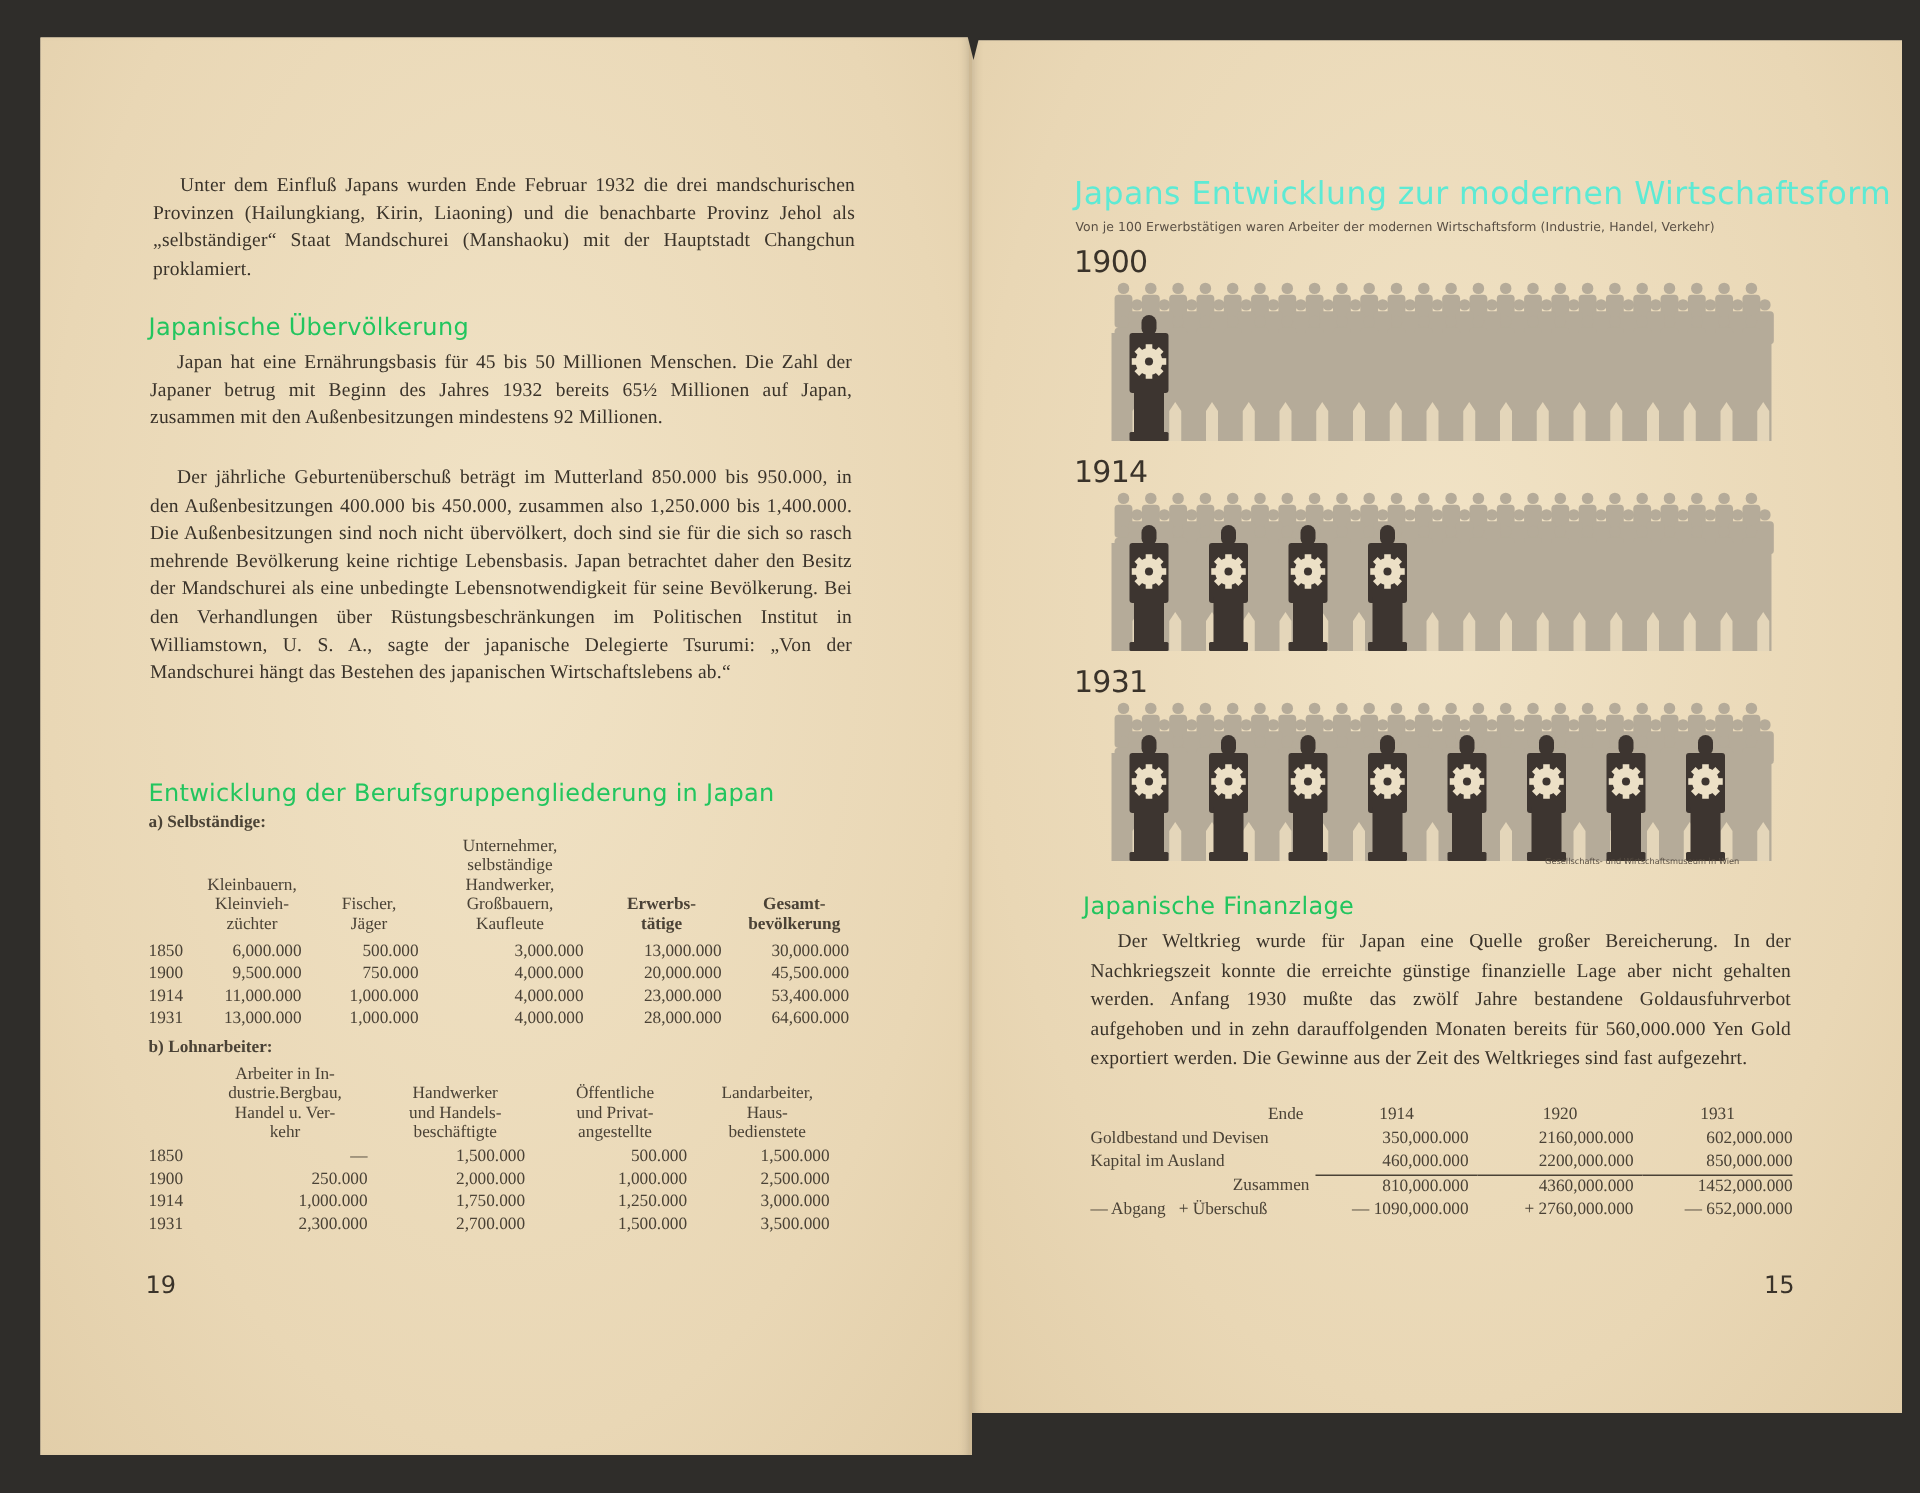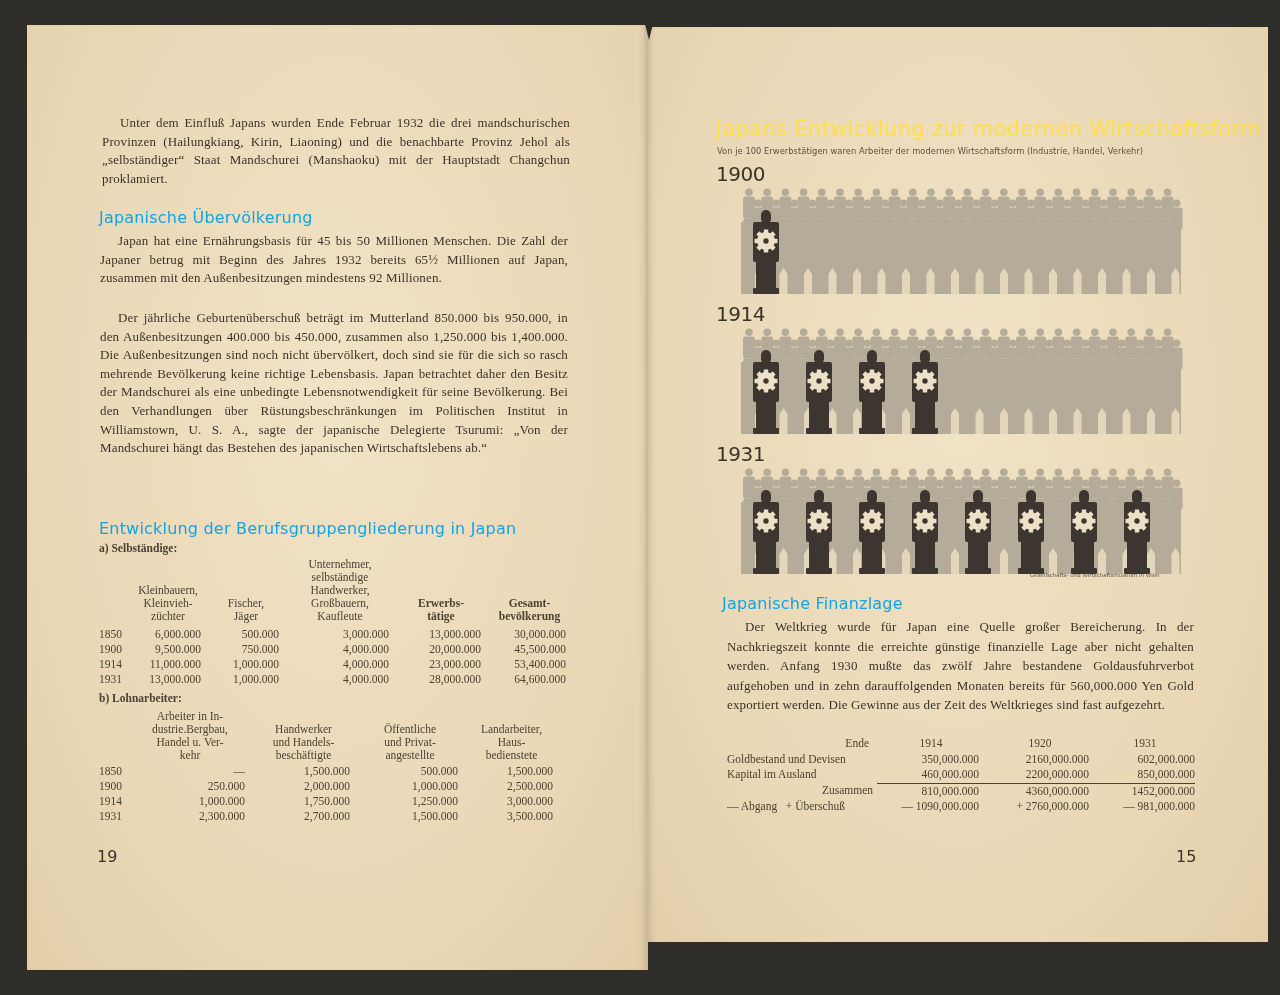--- a/index.html
+++ b/index.html
@@ -17,21 +17,21 @@
   .page.left  { left:27px; width:620px; height:945px; top:25px; box-shadow: inset -6px 0 8px -6px rgba(0,0,0,0.25); }
   .page.right { left:648px; width:620px; height:915px; top:27px; box-shadow: inset 6px 0 8px -6px rgba(0,0,0,0.2); }
   .gutter { position:absolute; left:646px; top:25px; width:2px; height:945px; background:#cdb995; }
   .notch { position:absolute; left:645px; top:24px; width:0; height:0;
     border-left:4px solid transparent; border-right:4px solid transparent; border-top:16px solid #2f2d2a; }
 
   .sans { font-family:"DejaVu Sans", sans-serif; }
   p { margin:0; }
   .body-text { font-size:13px; line-height:18.6px; text-align:justify; letter-spacing:0.15px; }
   .indent { text-indent:18px; }
-  .heading { font-family:"DejaVu Sans", sans-serif; font-size:16px; color:#0ea5e9; letter-spacing:0.2px;text-align:center; }
+  .heading { font-family:"DejaVu Sans", sans-serif; font-size:16px; color:#22c55e; letter-spacing:0.2px;text-align:center; }
 
   .abs { position:absolute; }
 
   table { border-collapse:collapse; font-size:11.5px; color:#4a4236; }
   td, th { padding:0; font-weight:normal; }
   th { vertical-align:bottom; line-height:13px; text-align:center; font-size:11.5px; }
   td { line-height:15px; }
   .num { text-align:right; }
   .yr { text-align:left; }
   .bold { font-weight:bold; }
@@ -184,21 +184,21 @@
         <td class="num" style="padding-right: 6px;">2,300.000</td>
         <td class="num" style="padding-right: 6px;">2,700.000</td>
         <td class="num" style="padding-right: 6px;">1,500.000</td>
         <td class="num" style="padding-right: 6px;">3,500.000</td>
       </tr>
     </tbody>
 </table>
 
 <div class="abs pagenum" style="left:97px; top:847px;">19</div>
 
-<div class="abs sans" style="left:716px; top:117px; font-size:21px; color:#fde047; letter-spacing:0.3px;">Japans Entwicklung zur modernen Wirtschaftsform</div>
+<div class="abs sans" style="left:716px; top:117px; font-size:21px; color:#5eead4; letter-spacing:0.3px;">Japans Entwicklung zur modernen Wirtschaftsform</div>
 <div class="abs sans" style="left:717px; top:146px; font-size:8.3px; color:#5a5045; letter-spacing:0.05px;">Von je 100 Erwerbstätigen waren Arbeiter der modernen Wirtschaftsform (Industrie, Handel, Verkehr)</div>
 
 <div class="picto-year" style="top:162px;">1900</div>
 <svg class="picto-row" style="top:188px; height:108px;" viewBox="0 0 445 108">
     <g>
       <g>
         <circle cx="10" cy="4.25" r="3.8249999999999997" fill="#b5ab99"></circle>
         <rect x="4.05" y="8.5" width="11.9" height="22.099999999999998" rx="2.55" fill="#b5ab99"></rect>
       </g>
       <g>
@@ -1403,18 +1403,18 @@
       <tr>
         <td class="num" style="white-space: pre; padding-right: 4px;">Zusammen</td>
         <td class="num" style="padding-right: 6px;">810,000.000</td>
         <td class="num" style="padding-right: 6px;">4360,000.000</td>
         <td class="num" style="padding-right: 0px;">1452,000.000</td>
       </tr>
       <tr>
         <td style="white-space: pre;">— Abgang   + Überschuß</td>
         <td class="num" style="padding-right: 6px;">— 1090,000.000</td>
         <td class="num" style="padding-right: 6px;">+ 2760,000.000</td>
-        <td class="num" style="padding-right: 0px;">— 981,000.000</td>
+        <td class="num" style="padding-right: 0px;">— 652,000.000</td>
       </tr>
     </tbody>
 </table>
 
 <div class="abs pagenum" style="left:1176px; top:847px;">15</div>
 
 </body></html>

